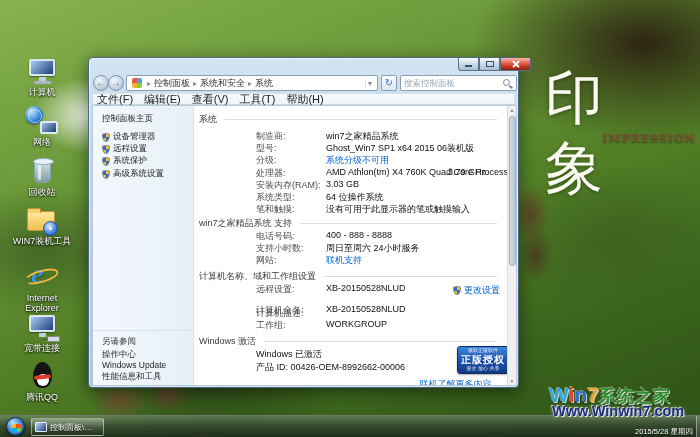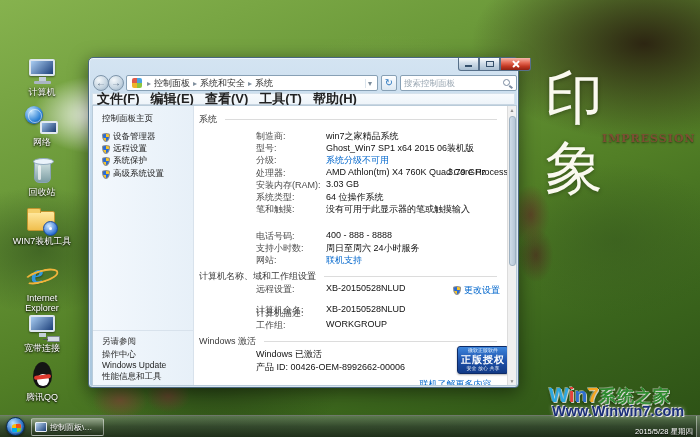--- a/index.html
+++ b/index.html
@@ -92,21 +92,21 @@
     background:linear-gradient(180deg,#fdfeff,#dce8f2); color:#2f7ac0; font-size:10px; line-height:14px; text-align:center; }
   .searchbox { position:absolute; left:307px; top:0; width:117px; height:16px; background:#fff;
     border:1px solid #87a0b5; border-radius:2px; }
   .searchbox input { position:absolute; left:3px; top:1px; width:95px; height:12px; border:none; outline:none;
     font-size:8.5px; color:#444; font-family:inherit; background:transparent; }
   .searchbox input::placeholder { color:#9aa7b2; }
   .mag { position:absolute; right:6px; top:3px; width:7px; height:7px; border:1.5px solid #7a8aa0; border-radius:50%; }
   .mag::after { content:""; position:absolute; left:5px; top:5.5px; width:4px; height:1.5px; background:#7a8aa0; transform:rotate(40deg); }
   .menubar { position:absolute; top:35px; left:3px; right:3px; height:12px;
     background:linear-gradient(180deg,#f7fafd,#eef4f9); border:1px solid #d6e2ec; border-bottom:1px solid #c8d6e2;
-    display:flex; align-items:center; font-size:13px; color:#222; padding-left:4px;font-weight:bold; }
+    display:flex; align-items:center; font-size:11px; color:#222; padding-left:4px; }
   .menubar span { margin-right:11px; }
   .content { position:absolute; top:47px; left:3px; width:425px; height:281px; background:#fff; border:1px solid #b9cbd9; display:flex; }
   .sidebar { position:relative; width:101px; height:100%; background:linear-gradient(90deg,#f3f8fd,#e7f0f8); border-right:1px solid #d8e2ec; font-size:8.5px; color:#1f1f1f; }
   .side-item { position:absolute; left:9px; white-space:nowrap; display:flex; align-items:center; }
   .shield { display:inline-block; width:8px; height:9px; margin-right:3px; flex:0 0 auto;
     background:conic-gradient(#f7c52a 0 90deg, #2a6bd4 0 180deg, #f7c52a 0 270deg, #2a6bd4 0);
     border:1px solid #8a8a8a; border-radius:50% 50% 50% 50% / 22% 22% 78% 78%; }
   .see-sep { position:absolute; left:0; right:0; top:224px; border-top:1px solid #d8e2ec; }
   .see-title { color:#333; }
   .mainpane { position:relative; flex:1; height:100%; font-size:9px; overflow:hidden; }
@@ -318,20 +318,21 @@
           </div>
         <div class="row" style="top:85px">
             <span class="lbl">系统类型:</span>
             <span class="val">64 位操作系统</span>
           </div>
         <div class="row" style="top:97px">
             <span class="lbl">笔和触摸:</span>
             <span class="val">没有可用于此显示器的笔或触摸输入</span>
           </div>
 
+        <div class="sec" style="top:111px">win7之家精品系统 支持</div>
         <div class="row" style="top:124px">
             <span class="lbl">电话号码:</span>
             <span class="val">400 - 888 - 8888</span>
           </div>
         <div class="row" style="top:136px">
             <span class="lbl">支持小时数:</span>
             <span class="val">周日至周六  24小时服务</span>
           </div>
         <div class="row" style="top:148px">
             <span class="lbl">网站:</span>

